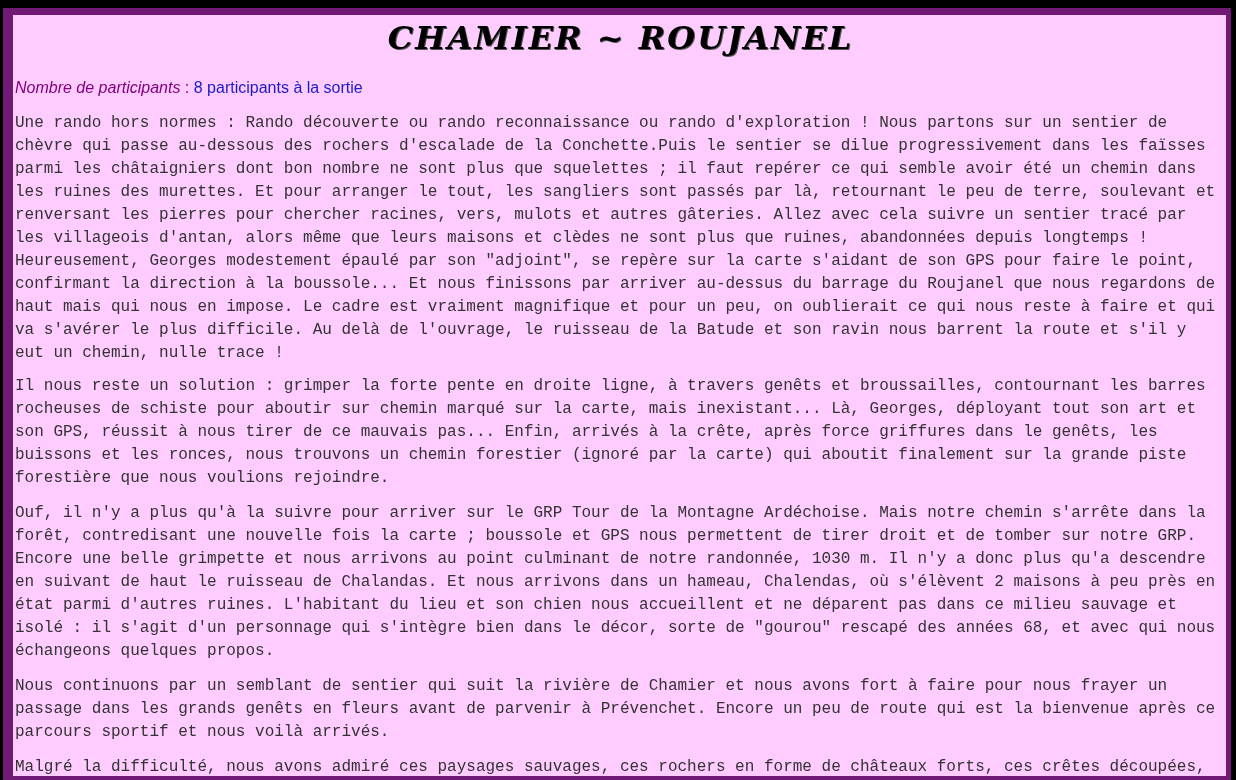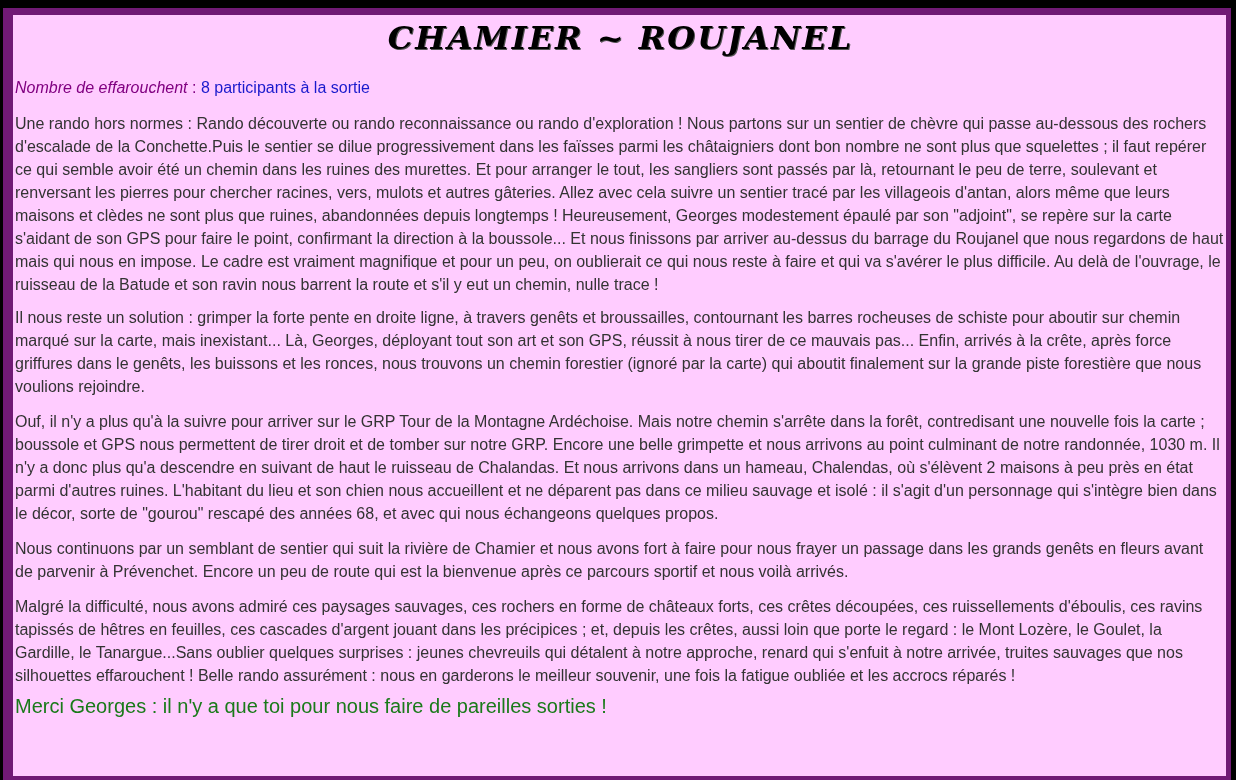--- a/index.html
+++ b/index.html
@@ -52,20 +52,21 @@
       color: #800080;
       font-style: italic;
     }
     .participants .sep { color: #800080; }
     .participants .value { color: #1a1acc; }
     p.body {
       margin: 0;
       line-height: 23px;
       color: #333333;
       padding-right: 2px;
+      font-family: Liberation Mono, monospace;
     }
     .p1 { margin-top: 13px !important; }
     .p2 { margin-top: 10px !important; }
     .p3 { margin-top: 12px !important; }
     .p4 { margin-top: 12px !important; }
     .p5 { margin-top: 12px !important; }
     .report {
       margin: 12px 0 0 0;
       text-align: center;
       font-size: 11.5px;
@@ -81,21 +82,21 @@
     }
   </style>
 </head>
 <body>
 
 <div class="frame">
   <div class="panel">
     <h1 class="title">CHAMIER ~ ROUJANEL</h1>
 
     <div class="participants">
-      <span class="label">Nombre de effarouchent</span><span class="sep"> : </span><span class="value">8 participants à la sortie</span>
+      <span class="label">Nombre de participants</span><span class="sep"> : </span><span class="value">8 participants à la sortie</span>
     </div>
 
     <p class="body p1">Une rando hors normes : Rando découverte ou rando reconnaissance ou rando d'exploration ! Nous partons sur un sentier de chèvre qui passe au-dessous des rochers d'escalade de la Conchette.Puis le sentier se dilue progressivement  dans les faïsses parmi les châtaigniers  dont bon nombre ne sont plus que squelettes ; il faut repérer ce qui semble avoir été un chemin dans les ruines des murettes. Et pour arranger le tout, les sangliers sont passés par là, retournant le peu de terre, soulevant et renversant les pierres  pour chercher racines, vers, mulots et autres gâteries. Allez avec cela suivre un sentier tracé par les villageois d'antan, alors même que leurs maisons et clèdes ne sont plus que ruines, abandonnées depuis longtemps ! Heureusement, Georges modestement épaulé par son "adjoint", se repère sur la carte s'aidant de son GPS pour faire le point, confirmant la direction à la boussole... Et nous finissons par arriver au-dessus du barrage du Roujanel que nous regardons de haut mais qui nous en impose. Le cadre est vraiment magnifique et pour un peu, on oublierait ce qui nous reste à faire et qui va s'avérer le plus difficile. Au delà de l'ouvrage, le ruisseau de la Batude et son ravin nous barrent la route et s'il y eut un chemin, nulle trace !</p>
     <p class="body p2">Il nous reste un solution : grimper la forte pente en droite ligne, à travers genêts et broussailles, contournant les barres rocheuses de schiste pour aboutir sur chemin marqué sur la carte, mais inexistant... Là, Georges, déployant tout son art et son GPS, réussit à nous tirer de ce mauvais pas... Enfin, arrivés à la crête, après force griffures dans le genêts, les buissons et les ronces,  nous trouvons un chemin forestier (ignoré par la carte) qui aboutit finalement sur la grande piste forestière que nous voulions rejoindre.</p>
     <p class="body p3">Ouf, il n'y a plus qu'à la suivre pour arriver sur le GRP Tour de la Montagne Ardéchoise. Mais notre chemin s'arrête dans la forêt, contredisant une nouvelle fois la carte ; boussole et GPS nous permettent de tirer droit et de tomber sur notre GRP. Encore une belle grimpette et nous arrivons au point culminant de notre randonnée, 1030 m. Il n'y a donc plus qu'a descendre  en suivant de haut le ruisseau de Chalandas. Et nous arrivons dans un hameau, Chalendas, où s'élèvent 2 maisons à peu près en état parmi d'autres ruines. L'habitant du lieu et son chien nous accueillent et ne déparent pas dans ce milieu sauvage et isolé : il s'agit d'un personnage qui s'intègre bien dans le décor, sorte de "gourou" rescapé des années 68, et avec qui nous échangeons quelques propos.</p>
     <p class="body p4">Nous continuons par un semblant de sentier qui suit la rivière de Chamier et nous avons fort à faire pour nous frayer un passage dans les grands genêts en fleurs avant de parvenir à Prévenchet. Encore un peu de route qui est la bienvenue après ce parcours sportif et nous voilà arrivés.</p>
     <p class="body p5">Malgré la difficulté, nous avons admiré ces paysages sauvages, ces rochers en forme de châteaux forts, ces crêtes découpées, ces ruissellements d'éboulis, ces ravins tapissés de hêtres en feuilles, ces cascades d'argent jouant dans les précipices ; et, depuis les crêtes, aussi loin que porte le regard : le Mont Lozère, le Goulet, la Gardille, le Tanargue...Sans oublier quelques surprises : jeunes chevreuils qui détalent à notre approche, renard qui s'enfuit à notre arrivée, truites sauvages que nos silhouettes effarouchent ! Belle rando assurément : nous en garderons le meilleur souvenir, une fois la fatigue oubliée et les accrocs réparés !</p>
 
 
     <p class="thanks">Merci Georges : il n'y a que toi pour nous faire de pareilles sorties !</p>

